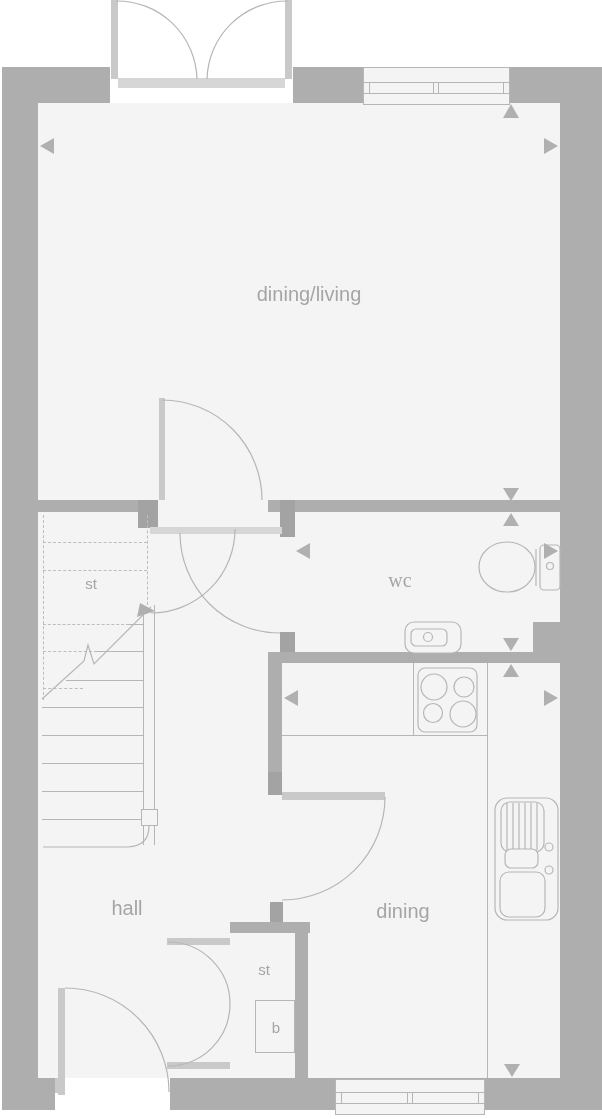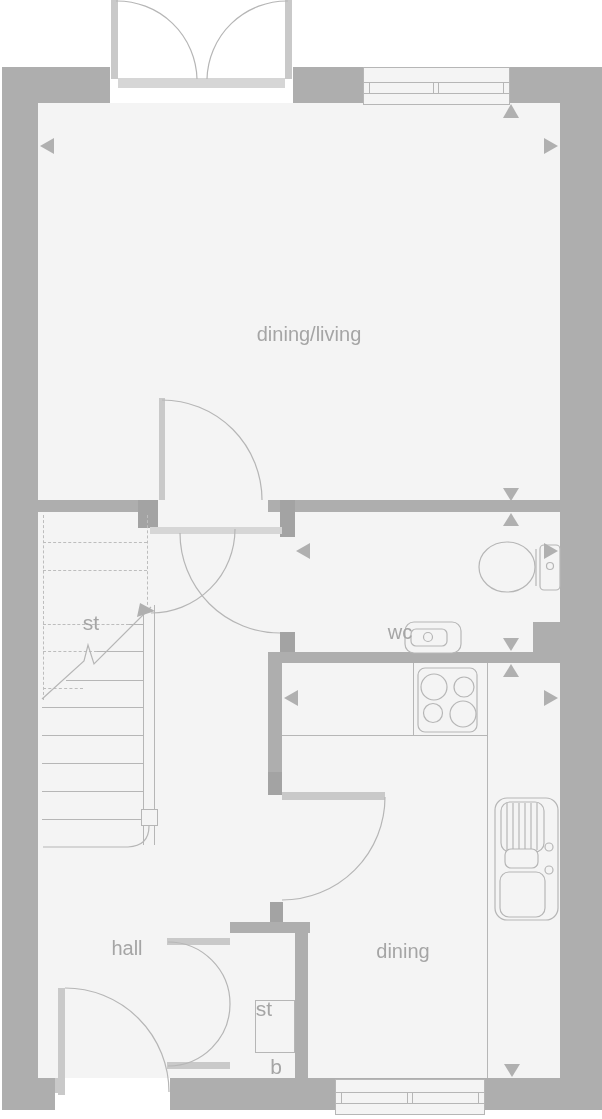--- a/index.html
+++ b/index.html
@@ -9,22 +9,22 @@
   .floor{background:var(--floor);}
   .wall{background:var(--wall);}
   .walldark{background:var(--walldark);}
   .leaf{background:var(--leaf);}
   .thresh{background:var(--threshold);}
   .hline{height:0;border-top:1px solid var(--line);}
   .vline{width:0;border-left:1px solid var(--line);}
   .hdash{height:0;border-top:1px dashed var(--dash);}
   .vdash{width:0;border-left:1px dashed var(--dash);}
   .win{background:var(--floor);border:1px solid var(--line);box-sizing:border-box;}
-  .label{position:absolute;color:var(--labelc);font-size:20px;transform:translate(-50%,-50%);white-space:nowrap;margin-top:40px;}
-  .label.small{font-size:21px;}
+  .label{position:absolute;color:var(--labelc);font-size:20px;transform:translate(-50%,-50%);white-space:nowrap;}
+  .label.small{font-size:15px;}
   svg.overlay{position:absolute;left:0;top:0;pointer-events:none;}
   .ln{stroke:var(--line);fill:none;stroke-width:1.2;}
   .fx{stroke:var(--line);fill:var(--floor);stroke-width:1.2;}
   .tri{fill:var(--marker);stroke:none;}
   .box{background:var(--floor);border:1px solid var(--line);box-sizing:border-box;}
 </style>
 </head>
 <body>
 
 <div id="plan">
@@ -166,19 +166,19 @@
     <polygon class="tri" points="503,677 519,677 511,664"></polygon>
     <polygon class="tri" points="298,690 298,706 284,698"></polygon>
     <polygon class="tri" points="544,690 544,706 558,698"></polygon>
     <polygon class="tri" points="504,1064 520,1064 512,1077"></polygon>
   </svg>
 
   <div class="abs box" style="left:255px;top:1000px;width:40px;height:53px;"></div>
 
   <div class="label" style="left:309px;top:294px;">dining/living</div>
   <div class="label small" style="left:91px;top:583px;">st</div>
-  <div class="label" style="left:400px;top:592px;">wc</div>
+  <div class="label" style="left:400px;top:580px;font-family:Liberation Serif, serif;">wc</div>
   <div class="label" style="left:127px;top:908px;">hall</div>
   <div class="label" style="left:403px;top:911px;">dining</div>
   <div class="label small" style="left:264px;top:969px;">st</div>
   <div class="label small" style="left:276px;top:1027px;">b</div>
 
 </div>
 
 </body></html>

